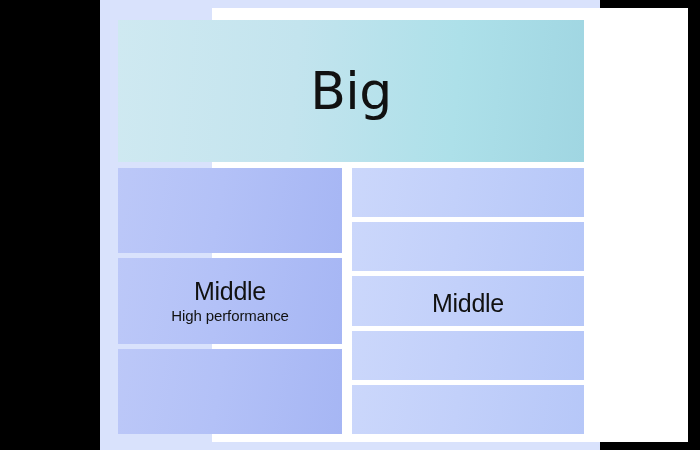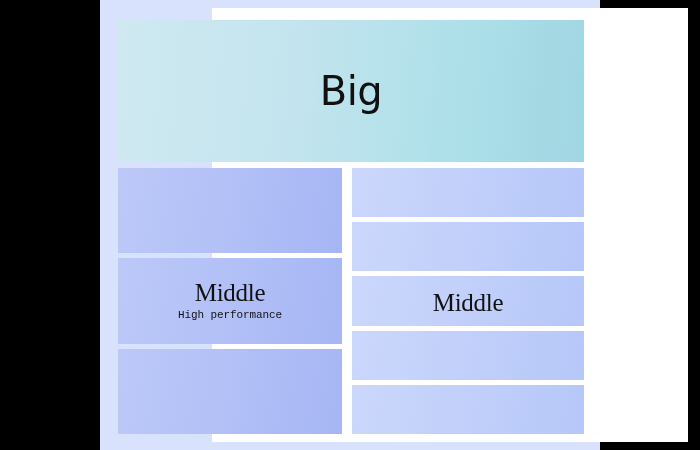--- a/index.html
+++ b/index.html
@@ -60,21 +60,21 @@
     left: 118px;
     top: 20px;
     width: 466px;
     height: 142px;
     background: linear-gradient(95deg, #cfe9f1 0%, #c3e4ee 38%, #ade0e9 72%, #a0d6e2 100%);
     display: flex;
     align-items: center;
     justify-content: center;
   }
   .big-label {
-    font-size: 40px;
+    font-size: 52px;
     font-weight: 400;
     color: #111111;
     letter-spacing: -0.5px;
     line-height: 1;
     font-family: "DejaVu Sans", sans-serif;
   }
 
   
   .cores-region {
     position: absolute;
@@ -114,29 +114,29 @@
     flex-direction: column;
     align-items: center;
     justify-content: center;
   }
   .core-title {
     font-size: 25px;
     font-weight: 400;
     color: #111111;
     line-height: 1.05;
     letter-spacing: -0.3px;
-    font-family: Liberation Serif, serif;
+    font-family: Liberation Sans, sans-serif;
   }
   .core-subtitle {
-    font-size: 11px;
+    font-size: 15px;
     font-weight: 400;
     color: #111111;
     line-height: 1.05;
     letter-spacing: -0.1px;
-    font-family: Liberation Mono, monospace;
+    font-family: Liberation Sans, sans-serif;
   }
 
   
   .column-left .core-block.has-text .core-title   { margin-bottom: 4px; }
 
   
   .column-right .core-block.title-only { overflow: visible; }
   .column-right .core-block.title-only .core-title { position: relative; top: 2px; }
   .column-right .core-block.sub-only .core-subtitle { position: relative; top: -1px; }
 </style>

